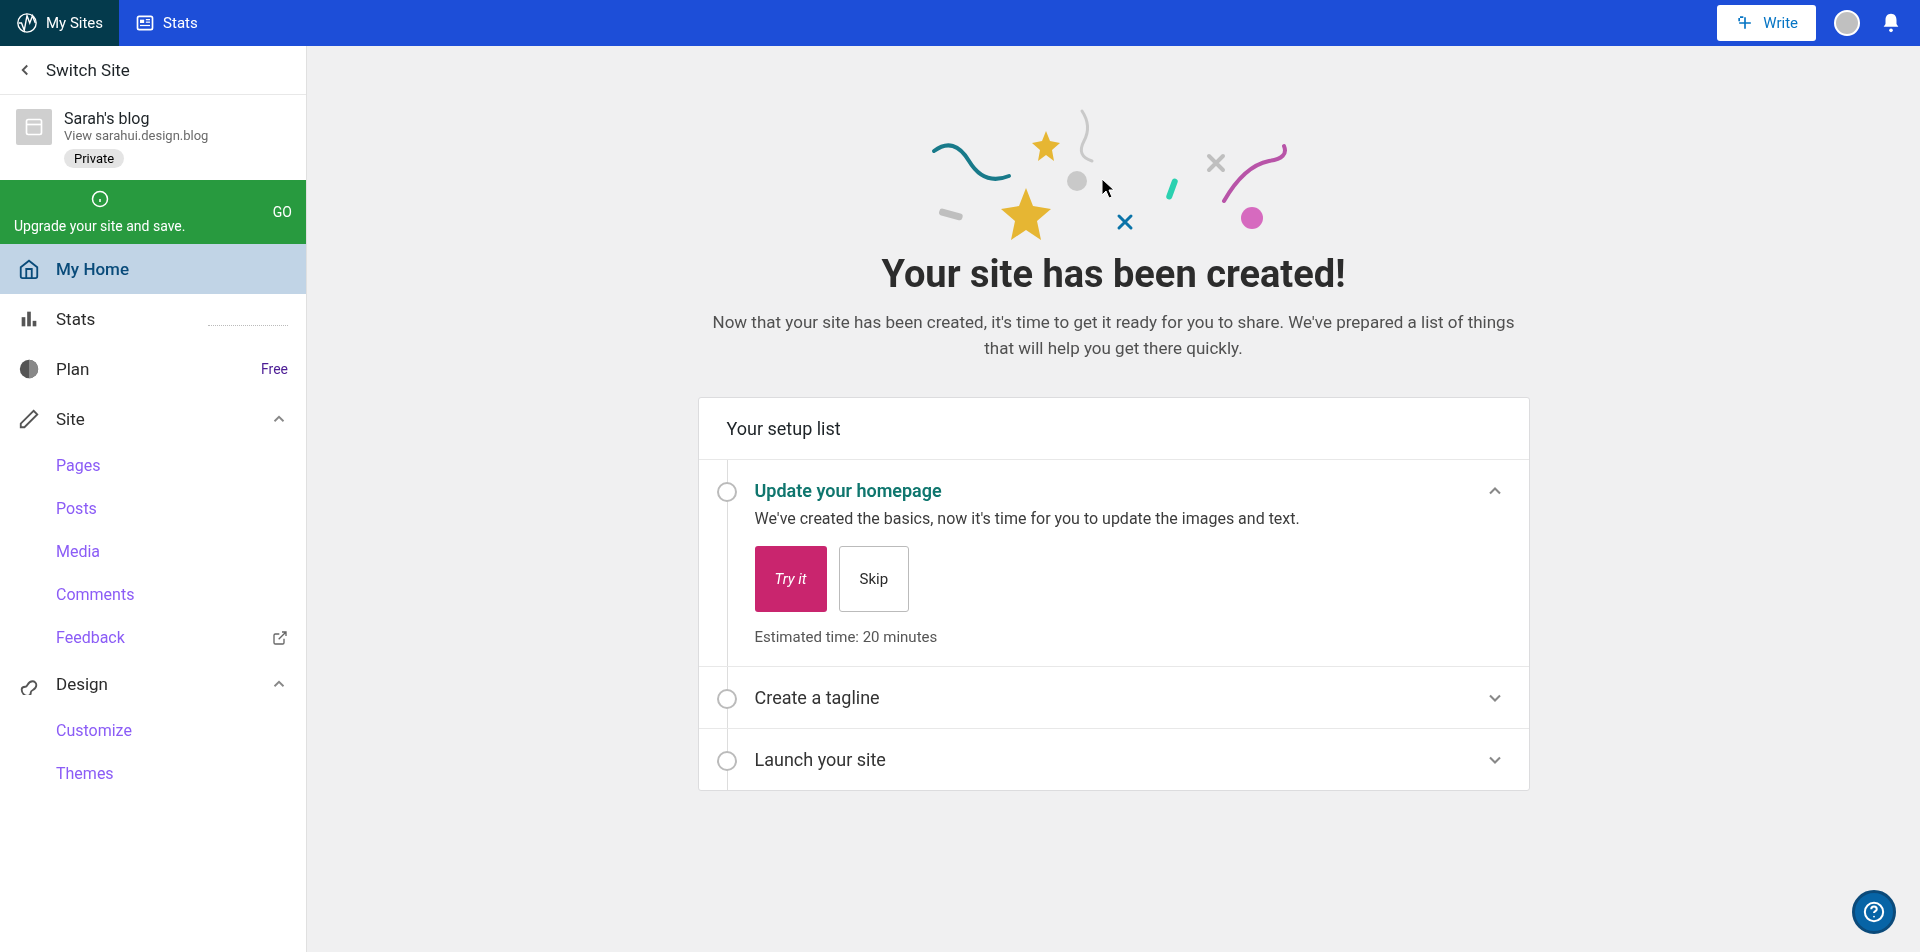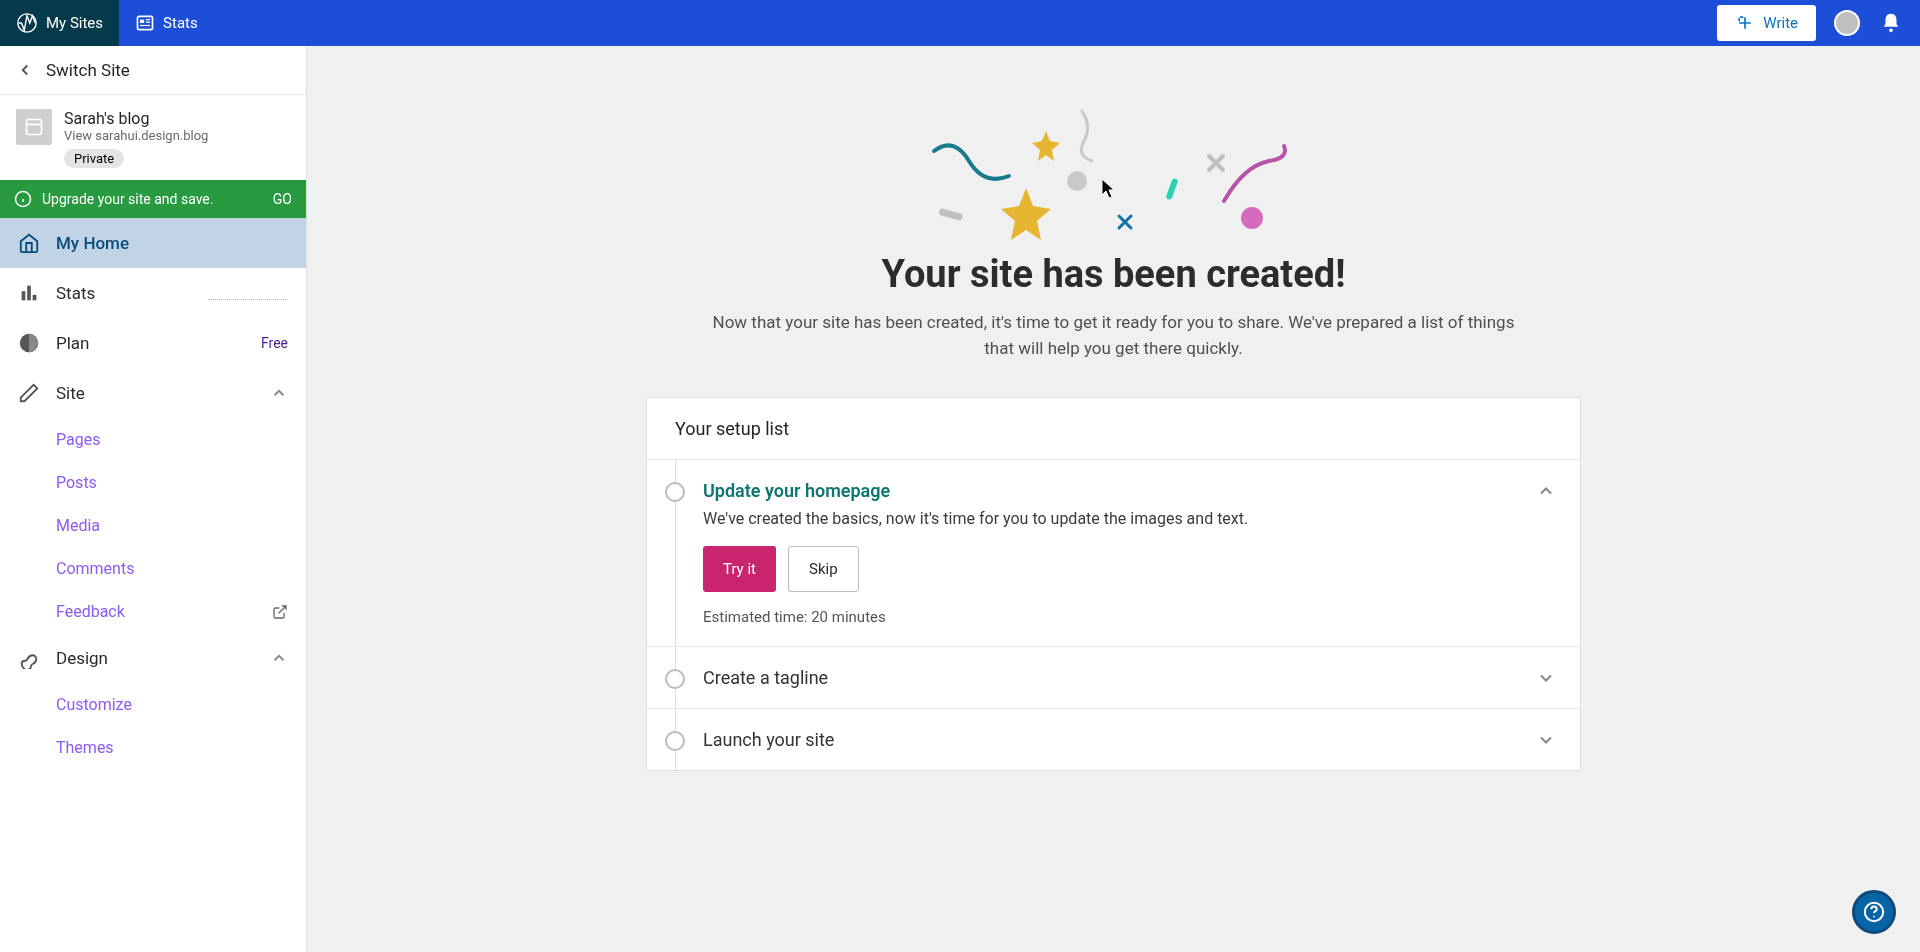--- a/index.html
+++ b/index.html
@@ -91,21 +91,21 @@
 .upgrade-bar {
   background: #289a3f;
   color: #fff;
   display: flex;
   align-items: center;
   justify-content: space-between;
   padding: 10px 14px;
   font-size: 14px;
   cursor: pointer;
 }
-.upgrade-left { display: flex; align-items: center; gap: 10px; }
+.upgrade-left { display: flex; align-items: center; gap: 10px; flex-direction: column; }
 
 .nav-item {
   display: flex;
   align-items: center;
   padding: 14px 18px;
   gap: 16px;
   font-size: 17px;
   color: #2b2b2b;
   cursor: pointer;
   justify-content: space-between;
@@ -156,21 +156,21 @@
   max-width: 820px;
   text-align: center;
   margin-top: 14px;
   line-height: 1.5;
 }
 
 .setup-card {
   background: #fff;
   border: 1px solid #dcdcde;
   border-radius: 3px;
-  width: 935px;
+  width: 832px;
   margin-top: 36px;
 }
 .setup-header {
   padding: 20px 28px;
   font-size: 18px;
   color: #1d2327;
   border-bottom: 1px solid #e8e8e8;
 }
 .task {
   border-bottom: 1px solid #e8e8e8;
@@ -213,24 +213,25 @@
   cursor: pointer;
 }
 .task-title { font-size: 18px; font-weight: 600; color: #0f766e; }
 .task.collapsed .task-title { font-weight: 400; font-size: 18px; color: #333; }
 .task-desc { font-size: 16px; color: #3c3c3c; margin-top: 8px; }
 .task-actions { display: flex; gap: 12px; margin-top: 18px; }
 .btn-primary {
   background: #c9256e;
   color: #fff;
   border: none;
-  padding: 14px 20px;
+  padding: 24px 20px;
   font-size: 15px;
   border-radius: 3px;
   cursor: pointer;
+  font-style: italic;
 }
 .btn-secondary {
   background: #fff;
   color: #2b2b2b;
   border: 1px solid #bbb;
   padding: 10px 20px;
   font-size: 15px;
   border-radius: 3px;
   cursor: pointer;
 }

